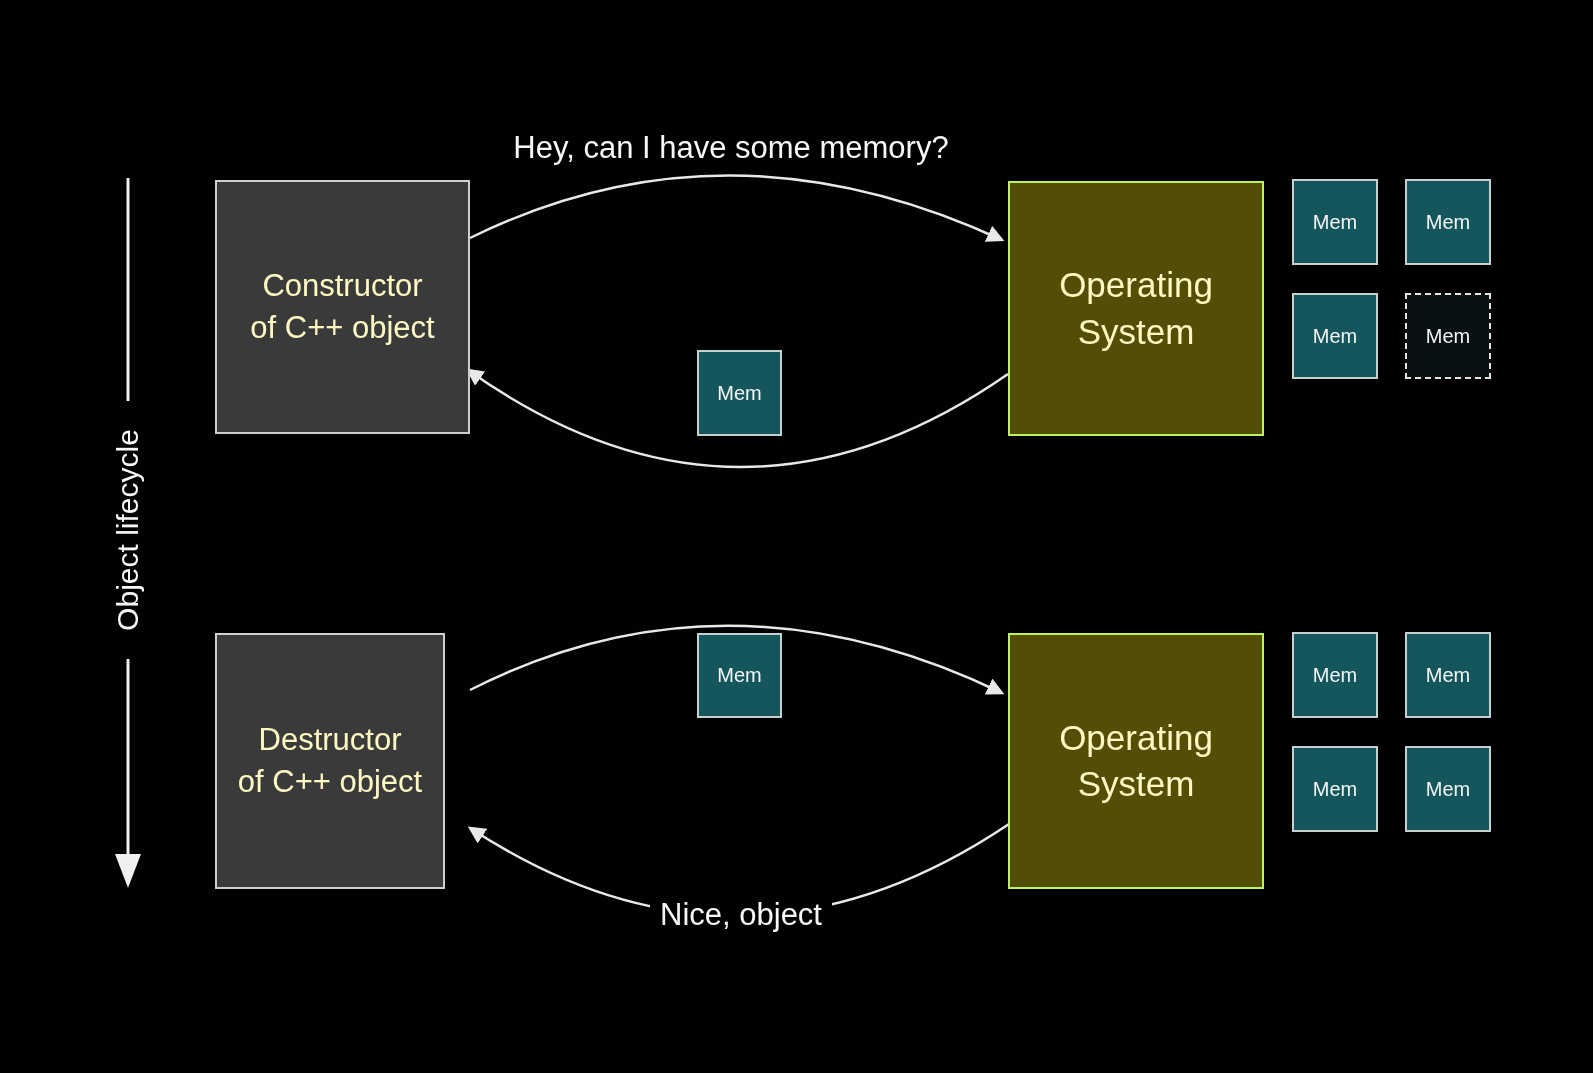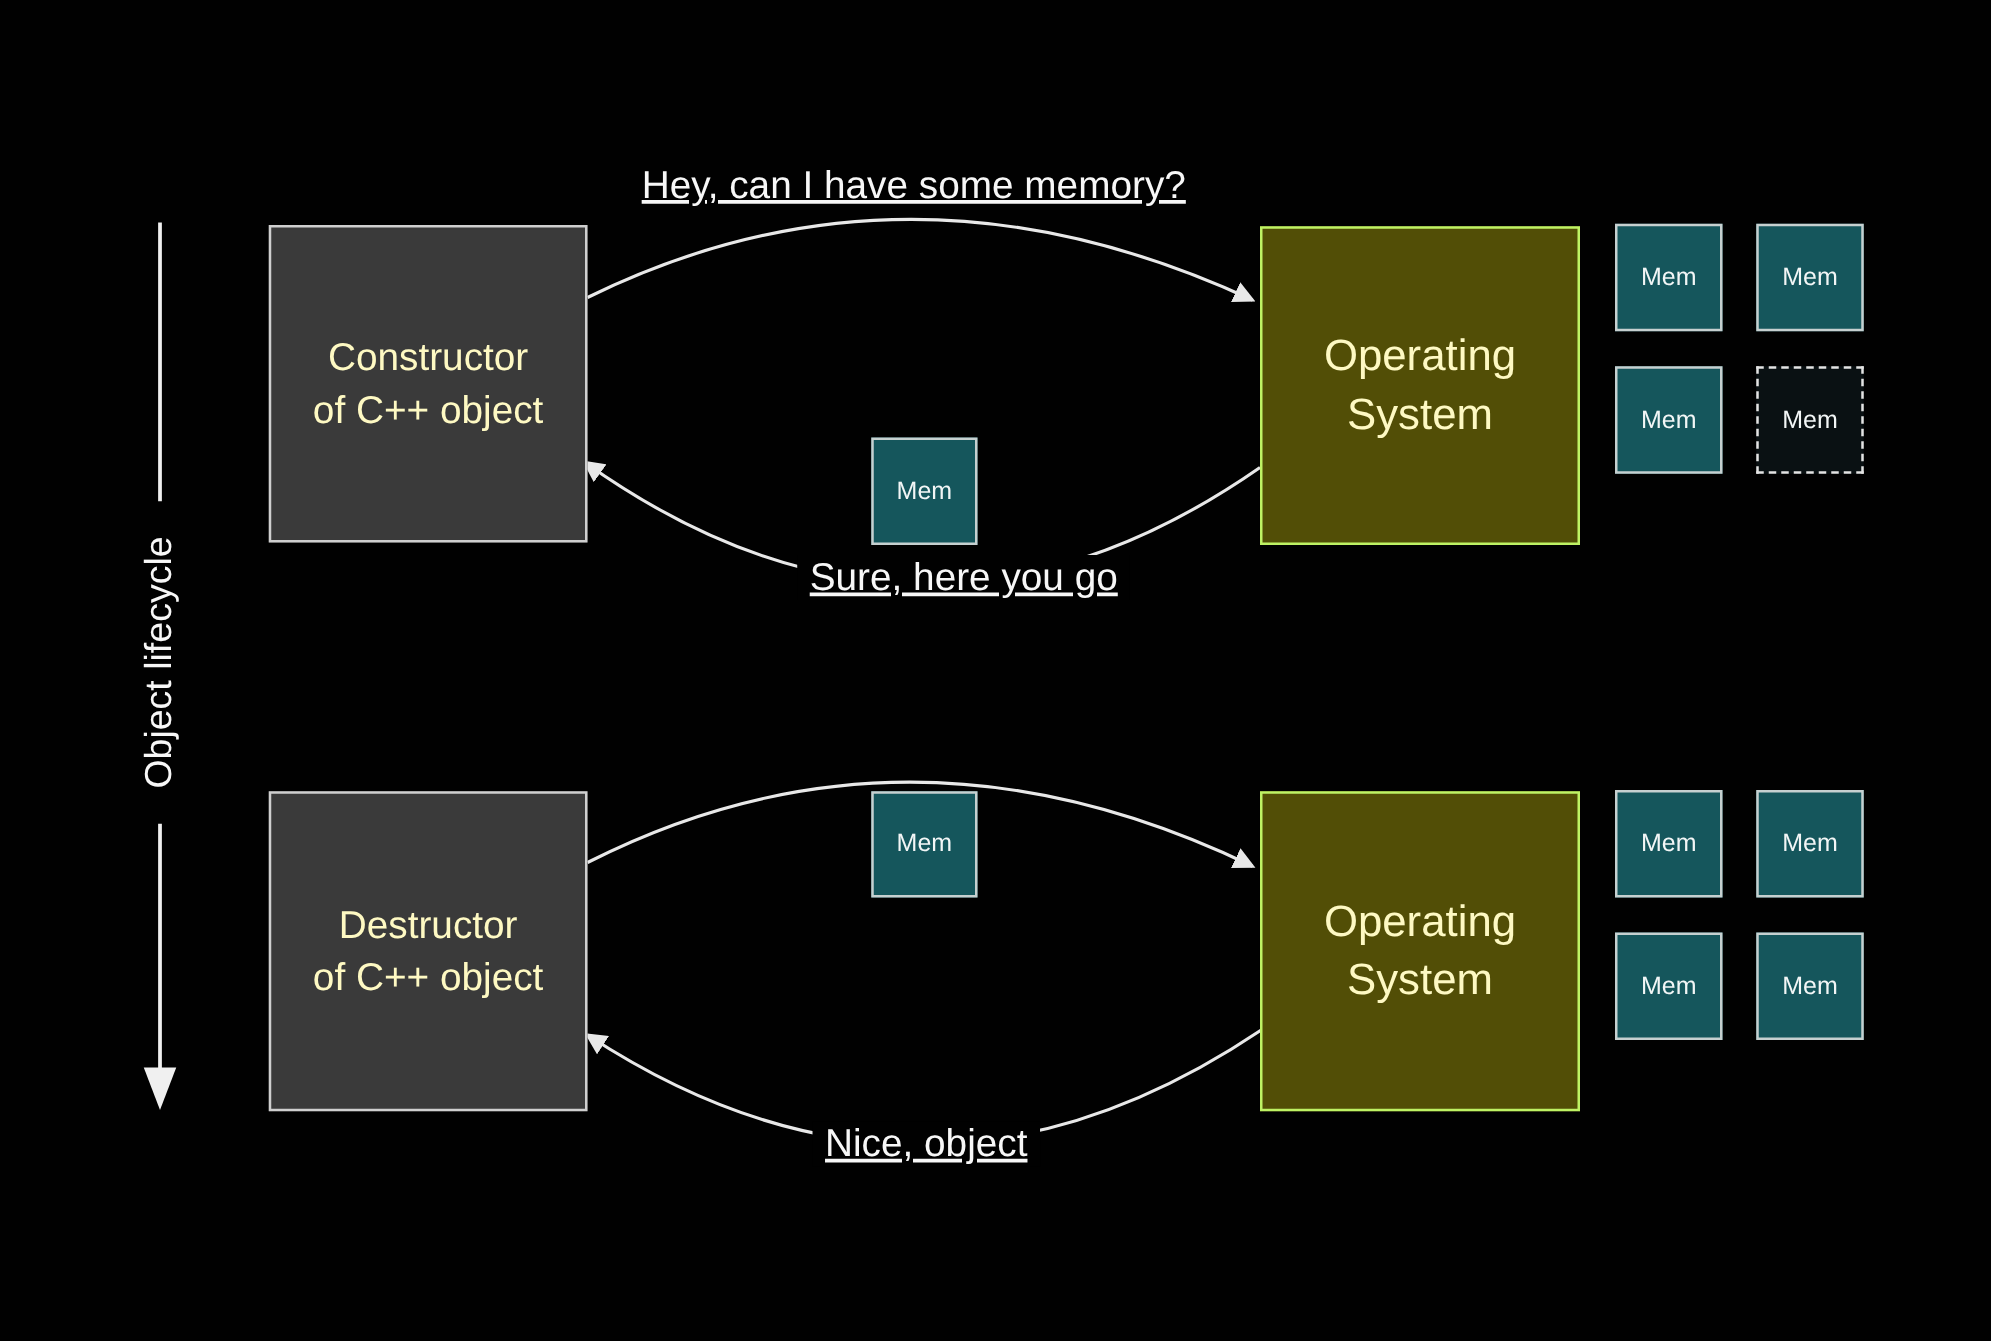--- a/index.html
+++ b/index.html
@@ -33,21 +33,21 @@
     font-size:20px;
     color:#f2f6f6;
   }
   .mem-box.freed{
     background:#0a1113;
     border:2px dashed #e3e3e3;
   }
   .flow-label{
     position:absolute;
     transform:translate(-50%,-50%);
-    color:#f7f7f7;font-size:31px;white-space:nowrap;text-decoration:underline;
+    color:#f7f7f7;font-size:31px;white-space:nowrap;
   }
   .flow-label.masked{background:#010101;padding:0 10px;}
   .lifecycle-label{
     position:absolute;left:128px;top:530px;
     transform:translate(-50%,-50%) rotate(-90deg);
     color:#f7f7f7;font-size:30px;white-space:nowrap;
   }
 </style>
 </head>
 <body>
@@ -85,30 +85,29 @@
 
   <div class="node os-box" style="left:1008px;top:181px;width:256px;height:255px;">
     <div>
       <div>Operating</div>
       <div>System</div>
     </div>
   </div>
 
   <div class="flow-label" style="left:731px;top:148px;">Hey, can I have some memory?</div>
 
-  <div class="flow-label masked" style="left:771px;top:462px;">Sure, here you go</div>
 
   <div class="node mem-box" style="left:697px;top:350px;width:85px;height:86px;">Mem</div>
 
   <div class="node mem-box" style="left:1292px;top:179px;width:86px;height:86px;">Mem</div>
   <div class="node mem-box" style="left:1405px;top:179px;width:86px;height:86px;">Mem</div>
   <div class="node mem-box" style="left:1292px;top:293px;width:86px;height:86px;">Mem</div>
   <div class="node mem-box freed" style="left:1405px;top:293px;width:86px;height:86px;">Mem</div>
 
-  <div class="node actor-box" style="left:215px;top:633px;width:255px;height:256px;">
+  <div class="node actor-box" style="left:215px;top:633px;width:230px;height:256px;">
     <div>
       <div>Destructor</div>
       <div>of C++ object</div>
     </div>
   </div>
 
   <div class="node os-box" style="left:1008px;top:633px;width:256px;height:256px;">
     <div>
       <div>Operating</div>
       <div>System</div>

